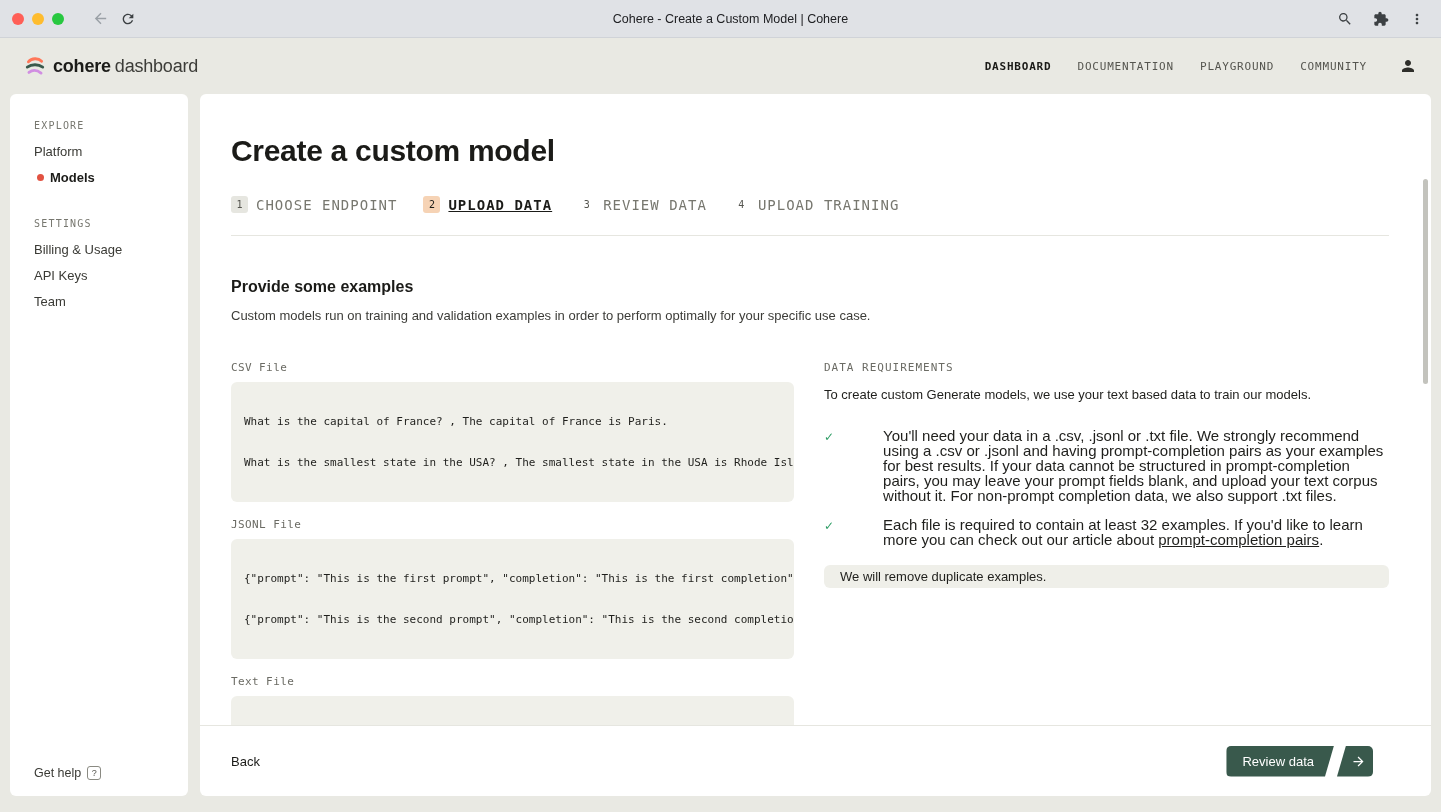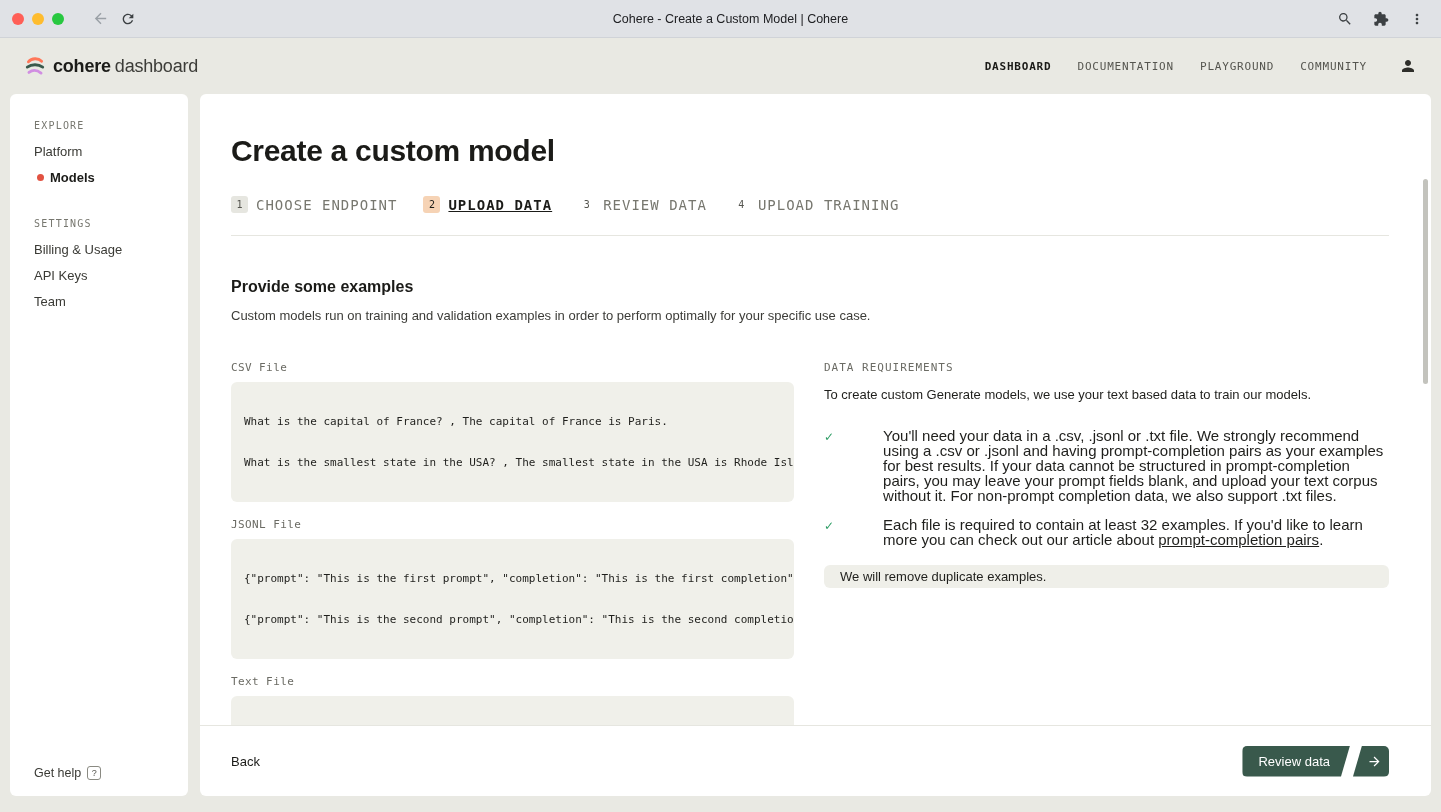--- a/index.html
+++ b/index.html
@@ -72,21 +72,21 @@
 
   .req-h { font-size:11px; letter-spacing:1px; color:#6b6b64; }
   .req-intro { font-size:13px; color:#1f1f1c; margin-top:13px; }
   .req-bullet { display:flex; gap:10px; margin-top:26px; }
   .req-bullet + .req-bullet { margin-top:14px; }
   .check { color:#2f9e66; font-size:12px; line-height:19px; flex:none; }
   .req-text { font-size:15px; line-height:15px; color:#1f1f1c;margin-left:39px; }
   .inline-link { color:#1f1f1c; text-decoration:underline; cursor:pointer; }
   .note-box { background:#efefe9; border-radius:6px; padding:4px 16px; font-size:13px; color:#1f1f1c; margin-top:18px; }
 
-  .main-footer { border-top:1px solid #e6e6e0; height:71px; display:flex; align-items:center; padding:0 42px 0 31px; }
+  .main-footer { border-top:1px solid #e6e6e0; height:71px; display:flex; align-items:center; padding:0 58px 0 31px; }
   .back-link { font-size:13px; color:#1b1b18; cursor:pointer; }
   .footer-actions { margin-left:auto; display:flex; gap:3px; }
   .btn-review { background:#39594c; color:#fff; font-size:13px; height:31px; padding:0 20px 0 16px; display:flex; align-items:center; border:none; cursor:pointer;
     border-radius:5px 0 0 5px; clip-path:polygon(0 0, 100% 0, calc(100% - 9px) 100%, 0 100%); font-family:inherit; }
   .btn-arrow { background:#39594c; color:#fff; width:36px; height:31px; display:flex; align-items:center; justify-content:center; border:none; cursor:pointer;
     border-radius:0 5px 5px 0; clip-path:polygon(9px 0, 100% 0, 100% 100%, 0 100%); padding-left:7px; }
 
   .scrollbar { position:absolute; right:3px; top:85px; width:5px; height:205px; border-radius:3px; background:#c3c3bd; cursor:pointer; }
 
   svg { display:block; }

